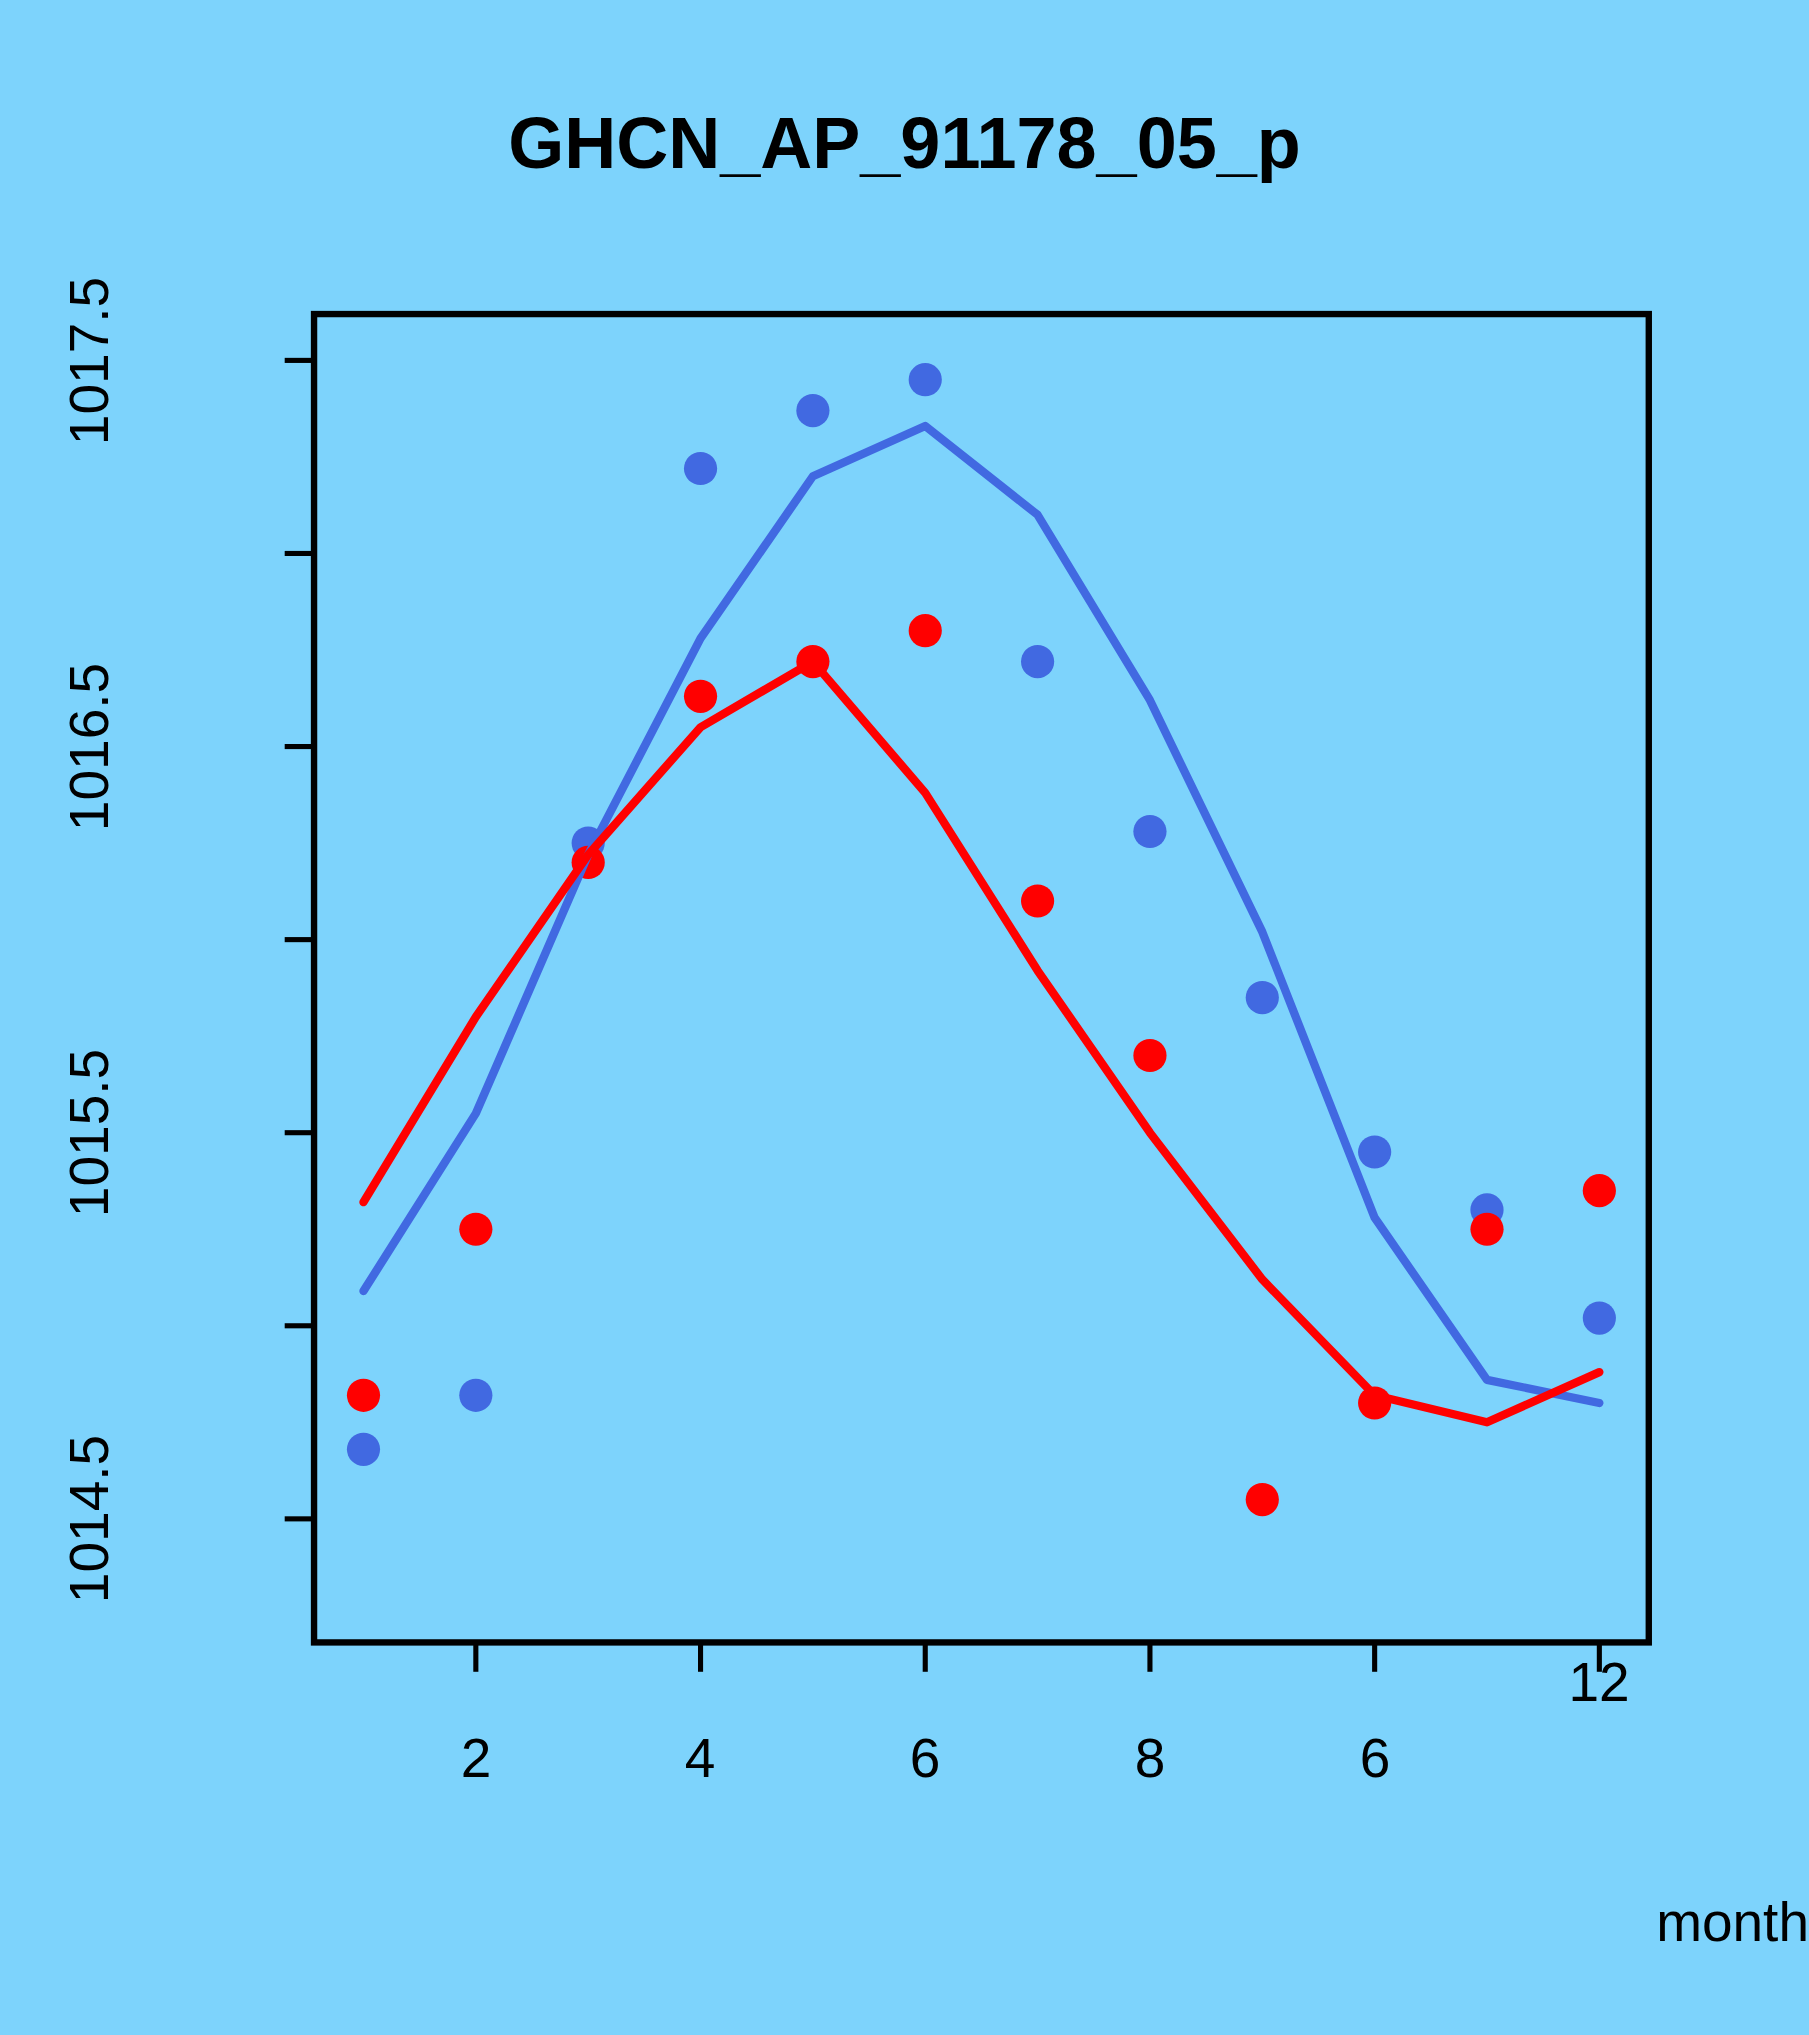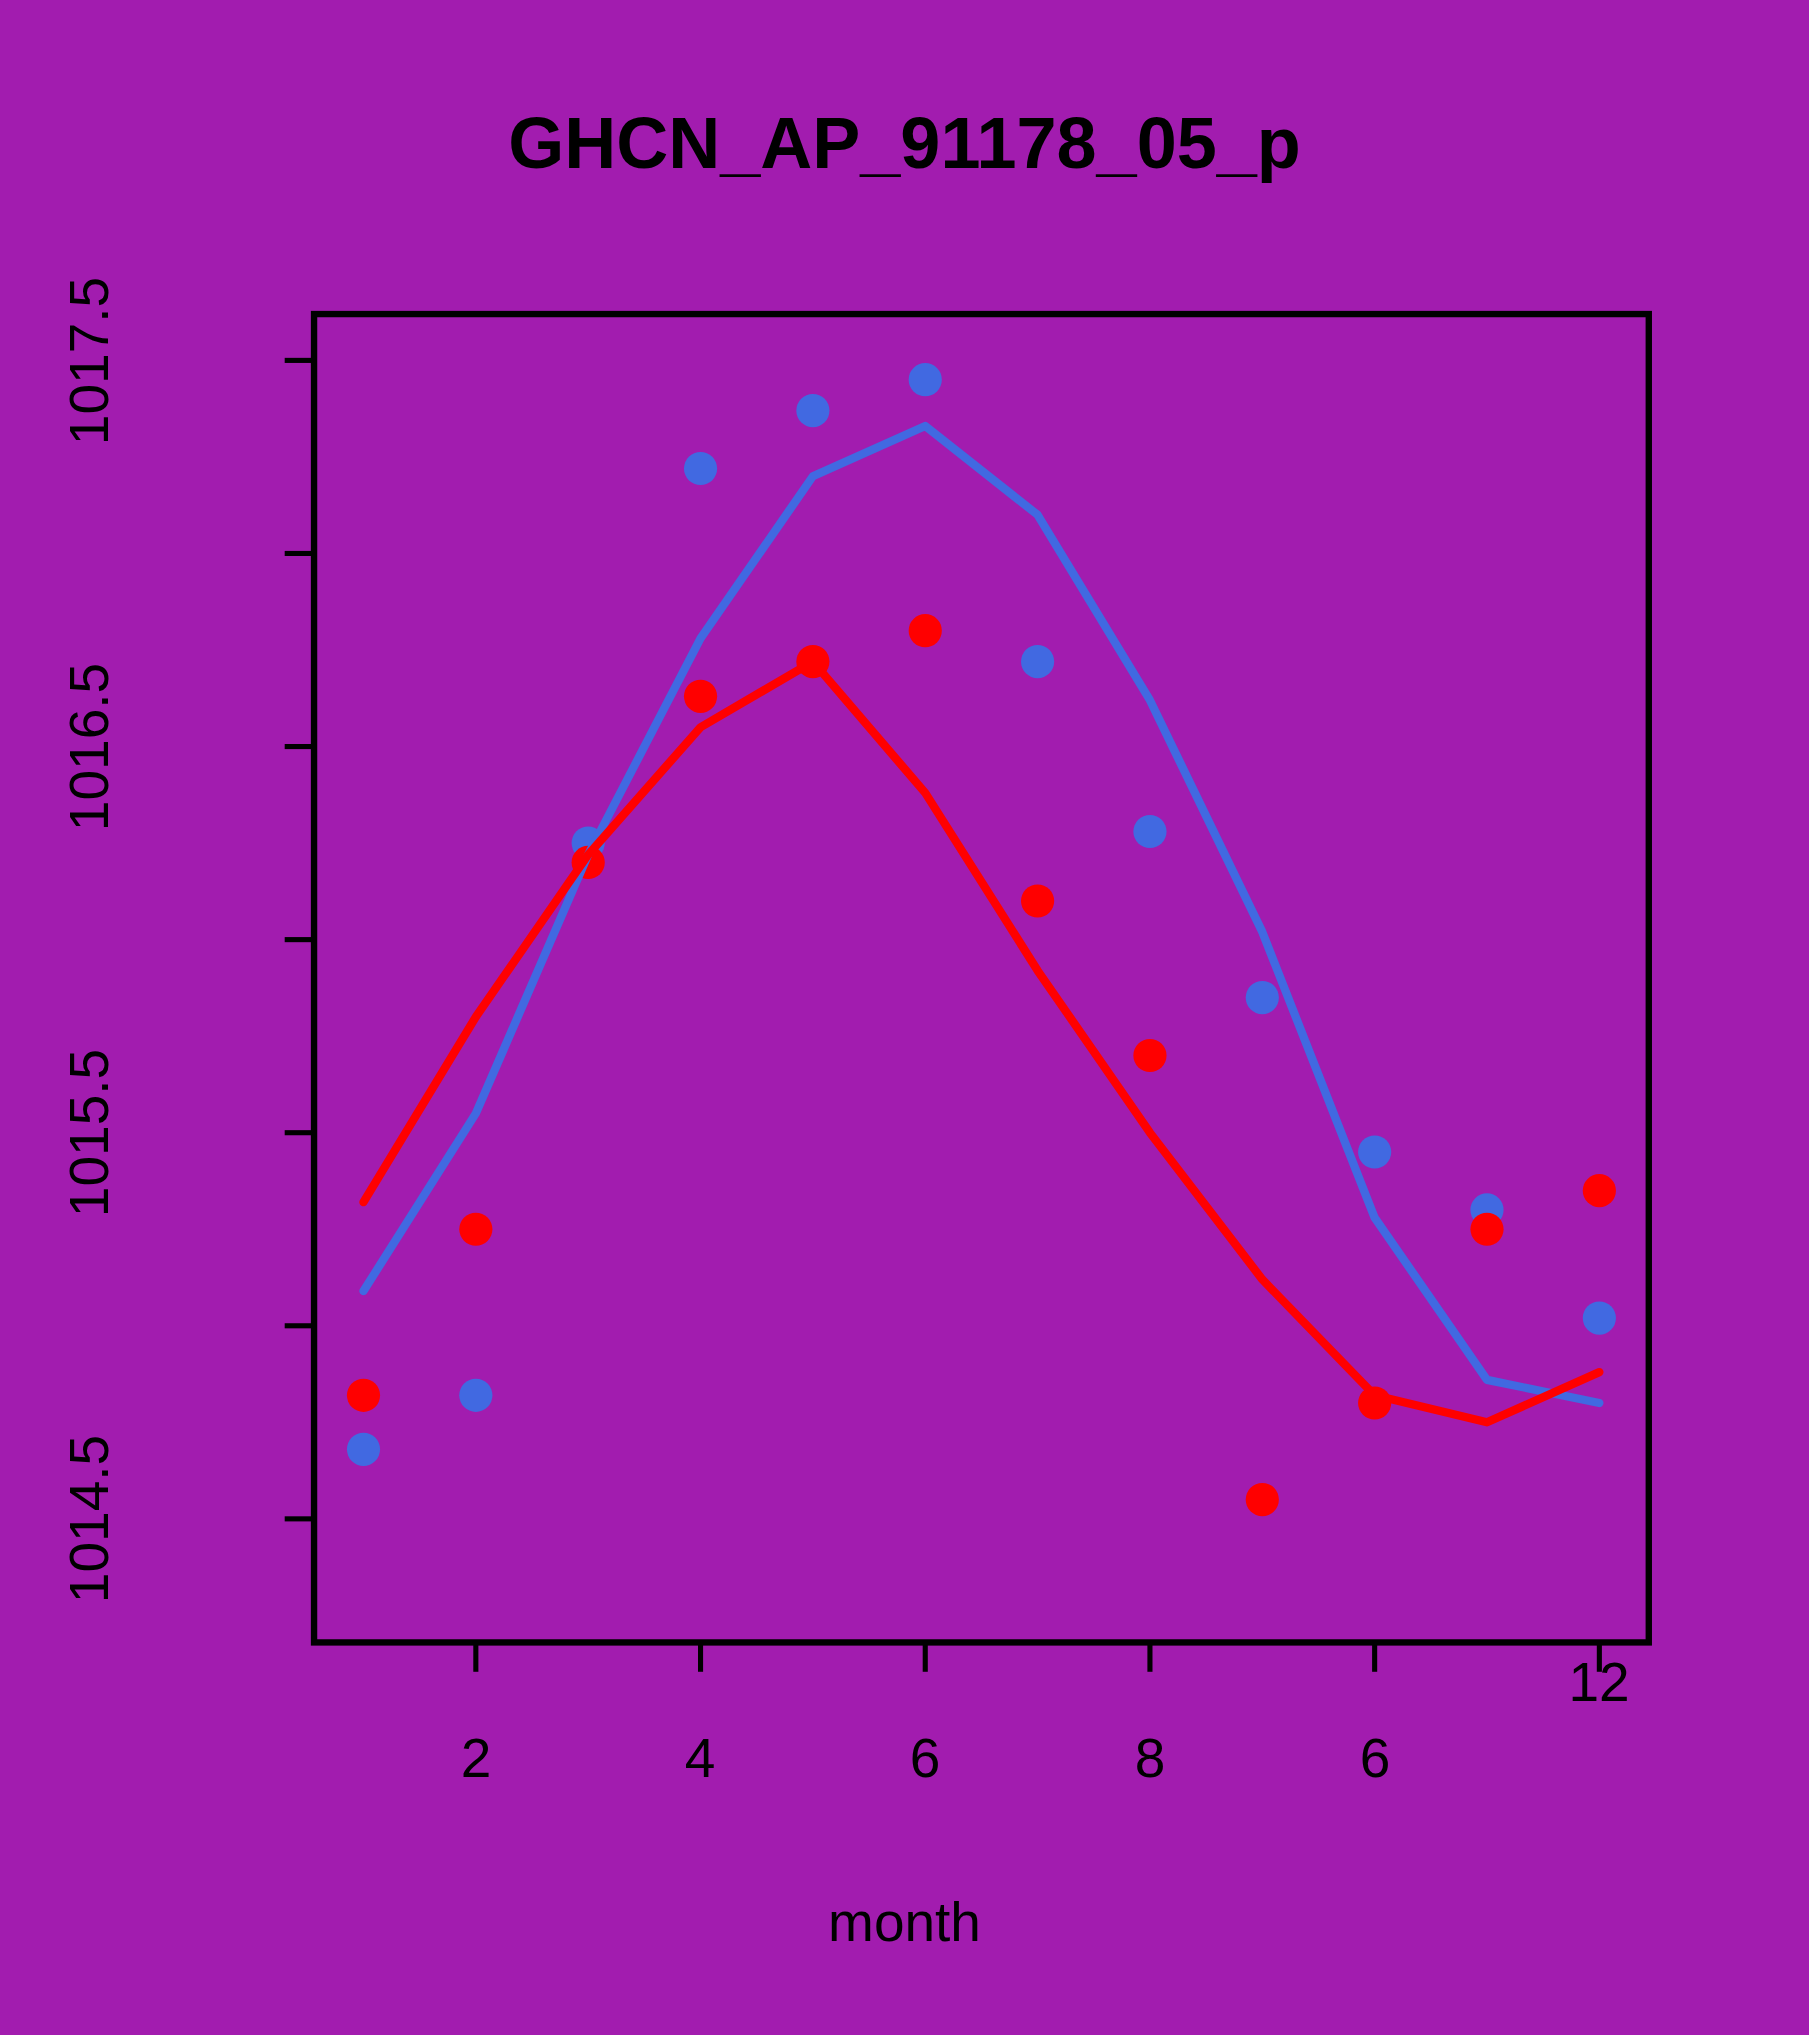--- a/index.html
+++ b/index.html
@@ -1,26 +1,26 @@
 <!DOCTYPE html>
 <html style="font-size:10.2px"><head>
 <meta charset="utf-8">
 <style>
   html,body{margin:0;padding:0;background:#ffffff;}
   body{width:1809px;height:2035px;font-family:"Liberation Sans",sans-serif;}
-  #root{position:relative;width:1809px;height:2035px;background:#a21caf;overflow:hidden;}
+  #root{position:relative;width:1809px;height:2035px;background:#7dd3fc;overflow:hidden;}
   #chart-title{
     position:absolute; left:0; right:0; top:102px;
     text-align:center; font-weight:bold; font-size:72px;
     color:#000; letter-spacing:0px; font-family:"Liberation Sans",sans-serif;
   }
   #plot-svg{position:absolute;left:0;top:0;width:1809px;height:2035px;}
   #xlabel{
     position:absolute; left:0; right:0; top:1890px;
-    text-align:center; font-size:55px; color:#000;
+    text-align:right; font-size:55px; color:#000;
     font-family:"Liberation Sans",sans-serif;
   }
   .ytick-label{
     position:absolute; font-size:55px; color:#000; white-space:nowrap;
     transform-origin:center center; font-family:"Liberation Sans",sans-serif;
   }
   .xtick-label{
     position:absolute; font-size:55px; color:#000; white-space:nowrap;
     text-align:center; font-family:"Liberation Sans",sans-serif;
   }

